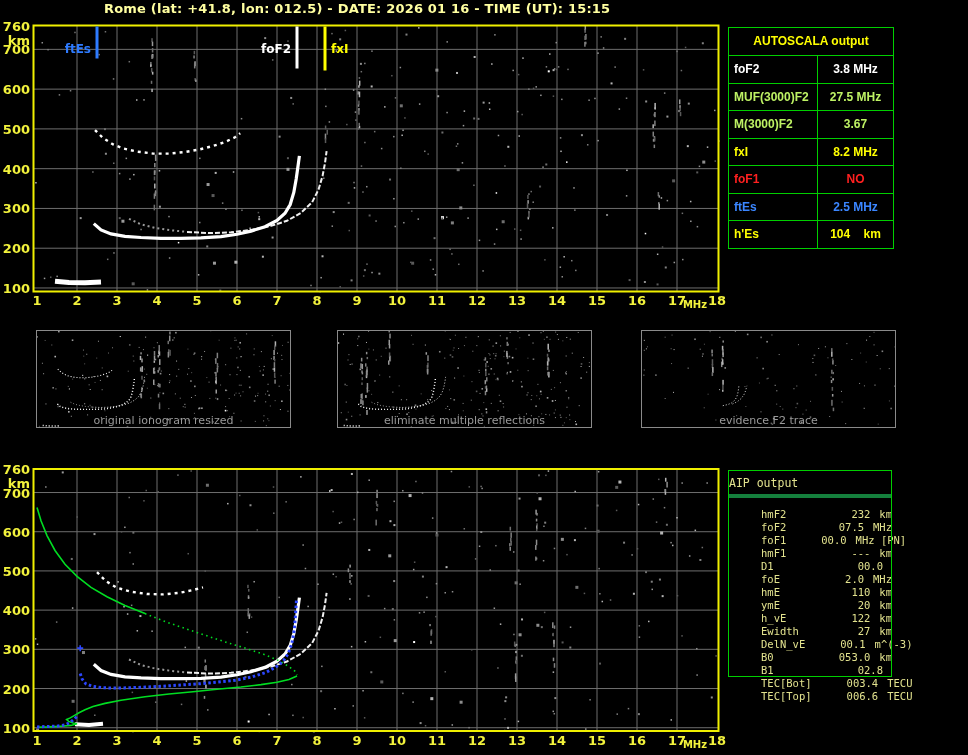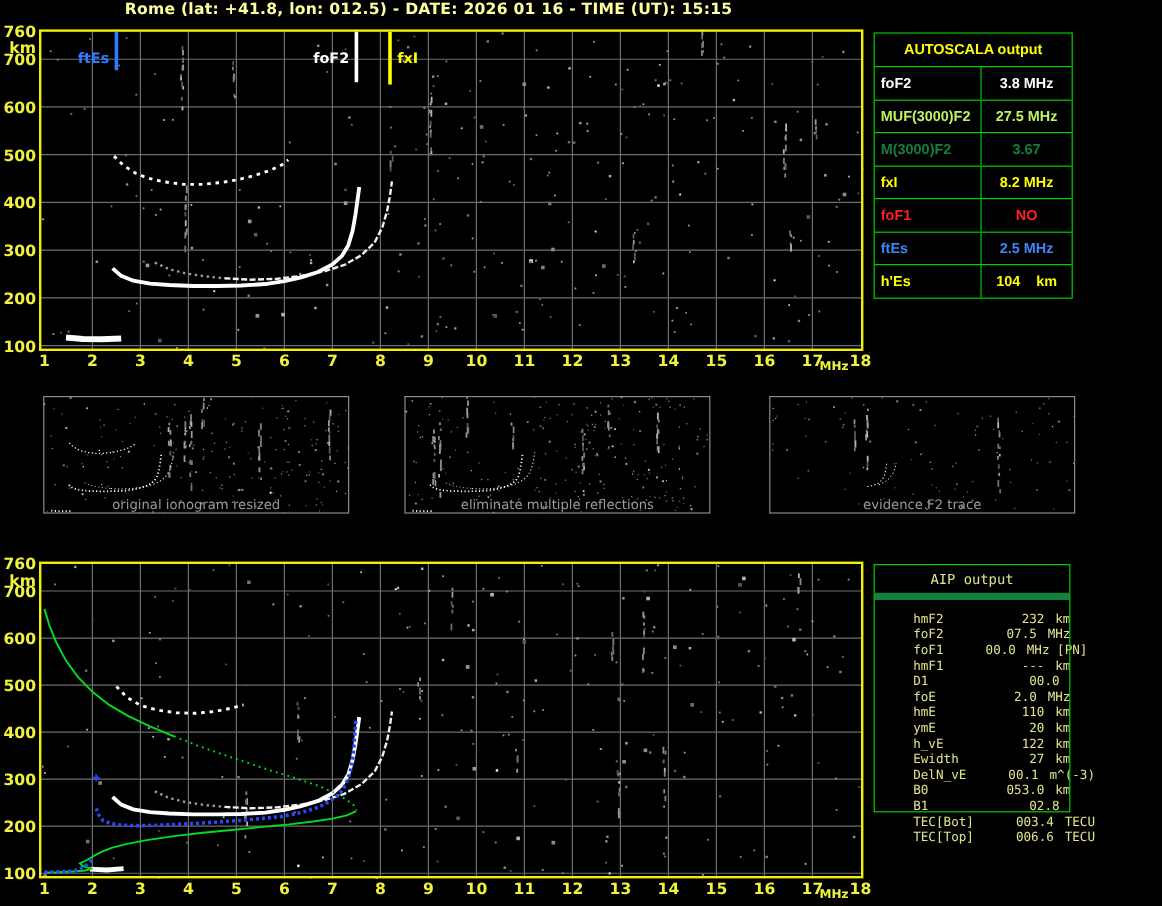--- a/index.html
+++ b/index.html
@@ -22,22 +22,22 @@
         font-family:"Liberation Sans", sans-serif;font-weight:bold;font-size:12px;}
   .as-header{height:27px;line-height:27px;text-align:center;color:#ffff00;}
   .as-row{display:flex;height:26.5px;line-height:26.5px;border-top:1px solid #00cf00;}
   .as-label{width:83px;padding-left:5px;border-right:1px solid #00cf00;}
   .as-value{flex:1;text-align:center;}
   
   #aip-table{position:absolute;left:728px;top:470px;width:164px;
         color:#e2e28e;font-family:"DejaVu Sans Mono", monospace;font-size:10.5px;}
   #aip-border{position:absolute;left:0;top:0;width:162px;height:205px;
         border:1px solid #00cf00;pointer-events:none;z-index:3;}
-  .aip-header{height:24px;line-height:26px;text-align:center;font-size:11.5px;
-        border-bottom:6px solid #15803d;width:162px;margin-left:1px;}
+  .aip-header{height:24px;line-height:26px;text-align:left;font-size:11.5px;
+        border-bottom:4px solid #15803d;width:162px;margin-left:1px;}
   #aip-rows{margin-top:10px;}
   .aip-row{display:flex;height:13px;line-height:13px;white-space:pre;padding-left:28px;}
   .aip-label{width:72px;padding-left:5px;}
   .aip-value{width:38px;text-align:right;margin-left:35px;}
   .aip-unit{margin-left:9px;}
 </style>
 </head>
 <body>
 
 <div id="title">Rome (lat: +41.8, lon: 012.5) - DATE: 2026 01 16 - TIME (UT): 15:15</div>
@@ -1517,21 +1517,21 @@
 <div id="as-table">
   <div class="as-header">AUTOSCALA output</div>
   <div class="as-row" style="color: rgb(255, 255, 255);">
     <div class="as-label">foF2</div>
     <div class="as-value">3.8 MHz</div>
   </div>
   <div class="as-row" style="color: #bef264;">
     <div class="as-label">MUF(3000)F2</div>
     <div class="as-value">27.5 MHz</div>
   </div>
-  <div class="as-row" style="color: #15803d;">
+  <div class="as-row" style="color: #bef264;">
     <div class="as-label">M(3000)F2</div>
     <div class="as-value">3.67</div>
   </div>
   <div class="as-row" style="color: rgb(255, 255, 0);">
     <div class="as-label">fxI</div>
     <div class="as-value">8.2 MHz</div>
   </div>
   <div class="as-row" style="color: rgb(255, 32, 32);">
     <div class="as-label">foF1</div>
     <div class="as-value">NO</div>

